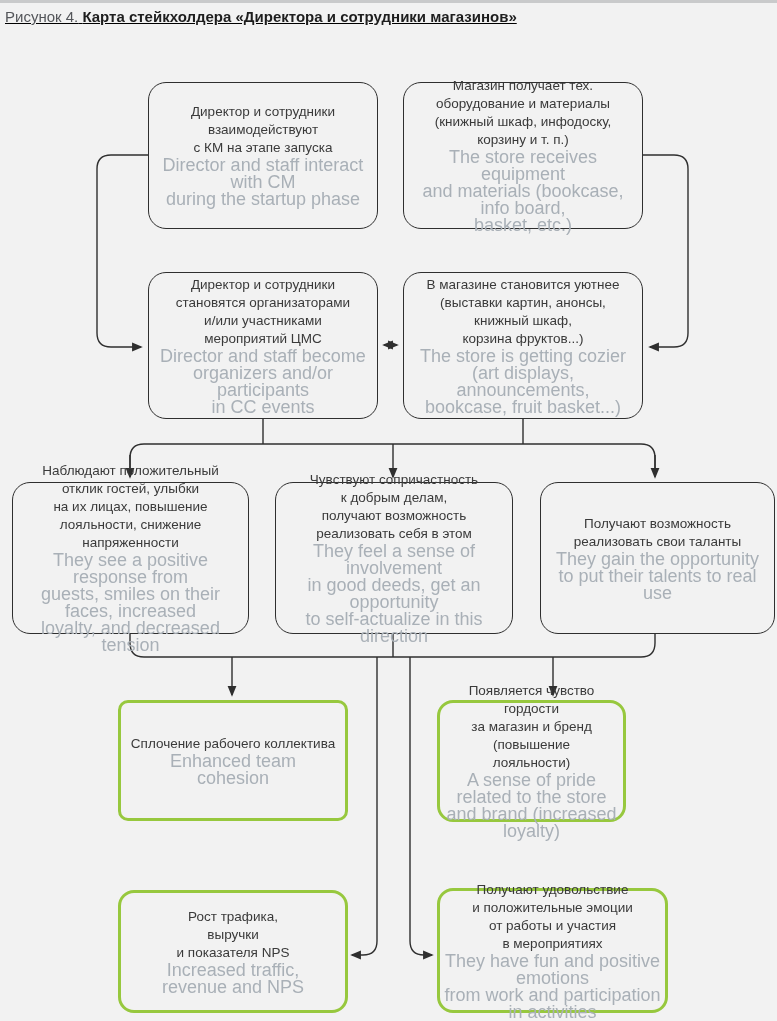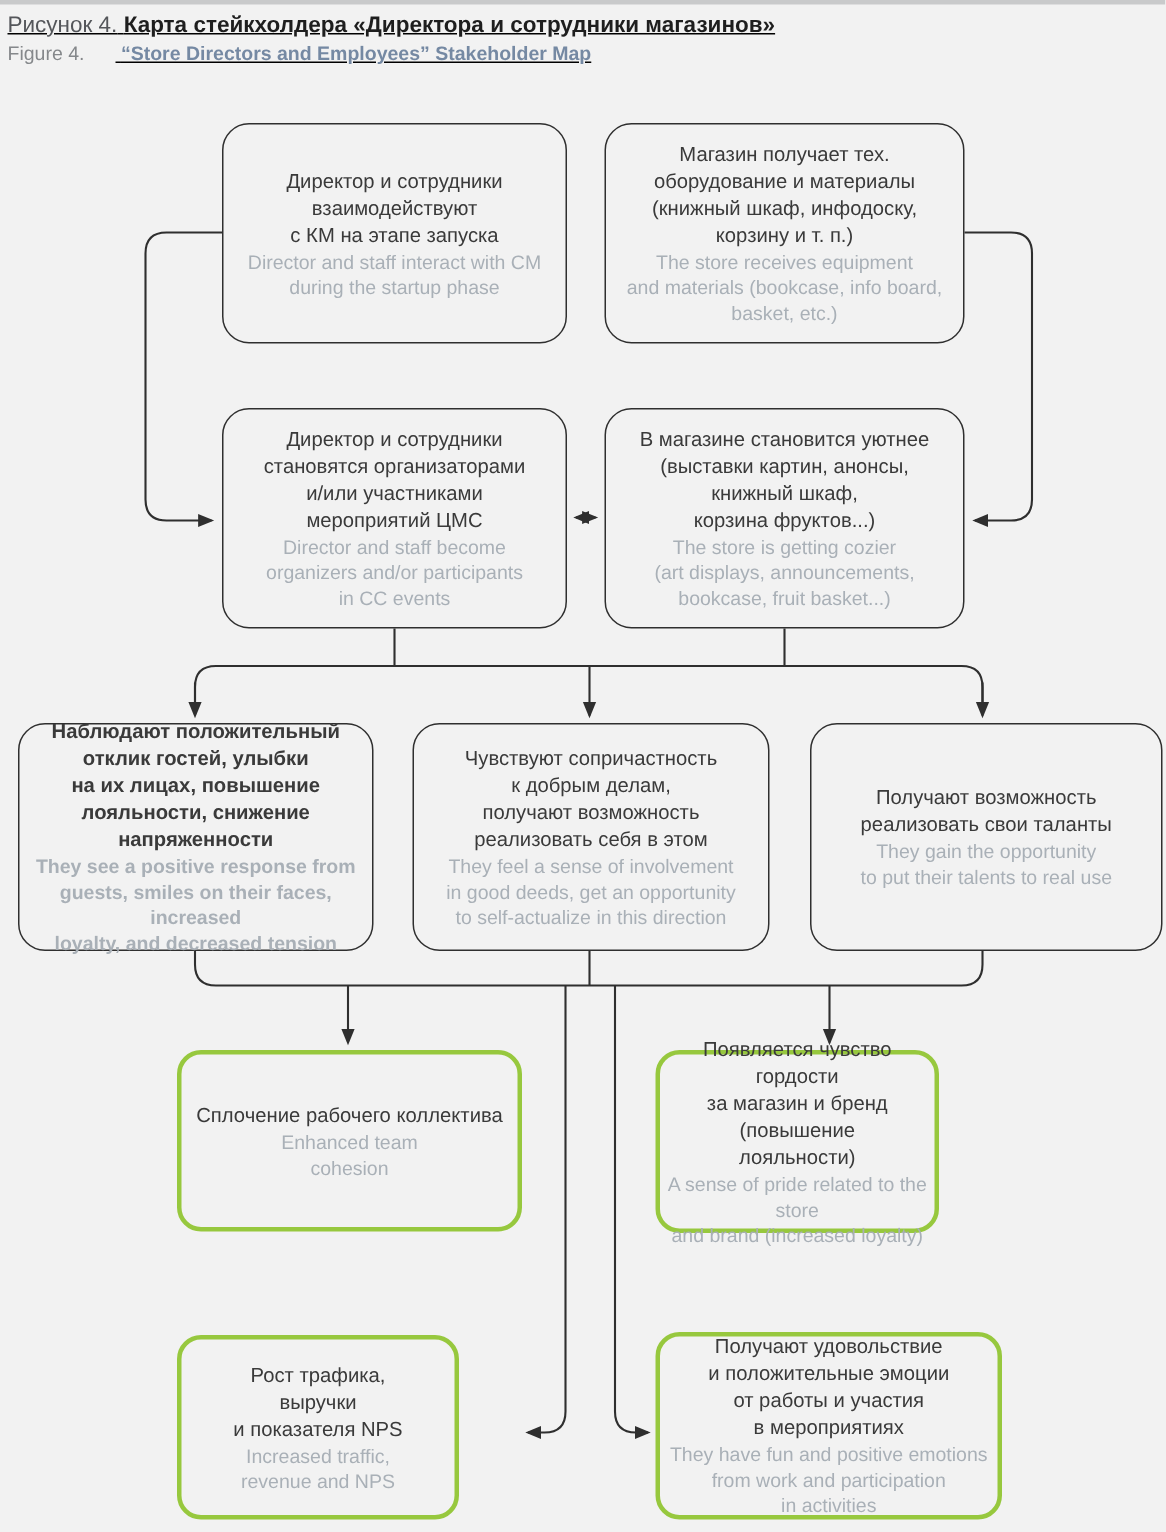--- a/index.html
+++ b/index.html
@@ -29,38 +29,34 @@
     background:#f2f2f2;
     border:1.4px solid #2f2f2f;
     border-radius:18px;
   }
   .node.green{border:3.4px solid #97c83e;border-radius:16px;}
   .node .ru{
     font-size:13.5px;line-height:18px;color:#3a3a3a;
     white-space:pre-line;
   }
   .node .en{
-    font-size:13px;line-height:17px;color:#a9b0b7;
+    font-size:18px;line-height:17px;color:#a9b0b7;
     white-space:pre-line;
   }
 </style>
 </head>
 <body>
 
 <div class="page">
   <div class="top-strip"></div>
 
   <div class="header">
     <div class="h-line1">
       <span class="fig">Рисунок 4.</span>
       <span class="ttl">Карта стейкхолдера «Директора и сотрудники магазинов»</span>
-    </div>
-    <div class="h-line2">
-      <span class="fig">Figure 4.</span>
-      <span class="ttl">“Store Directors and Employees” Stakeholder Map</span>
     </div>
   </div>
 
   <svg class="connectors" viewBox="0 0 777 1021" xmlns="http://www.w3.org/2000/svg">
     <defs>
       <marker id="arr" viewBox="0 0 10 10" refX="7.5" refY="5" markerWidth="8.5" markerHeight="8.5" orient="auto-start-reverse">
         <path d="M0,1.3 L9,5 L0,8.7 Z" fill="#2f2f2f"></path>
       </marker>
     </defs>
     <g fill="none" stroke="#2f2f2f" stroke-width="1.4">
@@ -113,21 +109,21 @@
   <div class="node" style="left:403px;top:272px;width:240px;height:147px;">
     <div class="ru">В магазине становится уютнее
 (выставки картин, анонсы,
 книжный шкаф,
 корзина фруктов...)</div>
     <div class="en">The store is getting cozier
 (art displays, announcements,
 bookcase, fruit basket...)</div>
   </div>
 
-  <div class="node" style="left:12px;top:482px;width:237px;height:152px;font-weight:bold;">
+  <div class="node" style="left:12px;top:482px;width:237px;height:152px;">
     <div class="ru">Наблюдают положительный
 отклик гостей, улыбки
 на их лицах, повышение
 лояльности, снижение
 напряженности</div>
     <div class="en">They see a positive response from
 guests, smiles on their faces, increased
 loyalty, and decreased tension</div>
   </div>
 
@@ -141,35 +137,35 @@
 to self-actualize in this direction</div>
   </div>
 
   <div class="node" style="left:540px;top:482px;width:235px;height:152px;">
     <div class="ru">Получают возможность
 реализовать свои таланты</div>
     <div class="en">They gain the opportunity
 to put their talents to real use</div>
   </div>
 
-  <div class="node green" style="left:118px;top:700px;width:230px;height:121px;">
+  <div class="node green" style="left:118px;top:700px;width:230px;height:121px;border-radius:10px;">
     <div class="ru">Сплочение рабочего коллектива</div>
     <div class="en">Enhanced team
 cohesion</div>
   </div>
 
   <div class="node green" style="left:437px;top:700px;width:189px;height:122px;">
     <div class="ru">Появляется чувство гордости
 за магазин и бренд (повышение
 лояльности)</div>
     <div class="en">A sense of pride related to the store
 and brand (increased loyalty)</div>
   </div>
 
-  <div class="node green" style="left:118px;top:890px;width:188px;height:123px;">
+  <div class="node green" style="left:118px;top:890px;width:230px;height:123px;">
     <div class="ru">Рост трафика,
 выручки
 и показателя NPS</div>
     <div class="en">Increased traffic,
 revenue and NPS</div>
   </div>
 
   <div class="node green" style="left:437px;top:888px;width:231px;height:125px;">
     <div class="ru">Получают удовольствие
 и положительные эмоции

